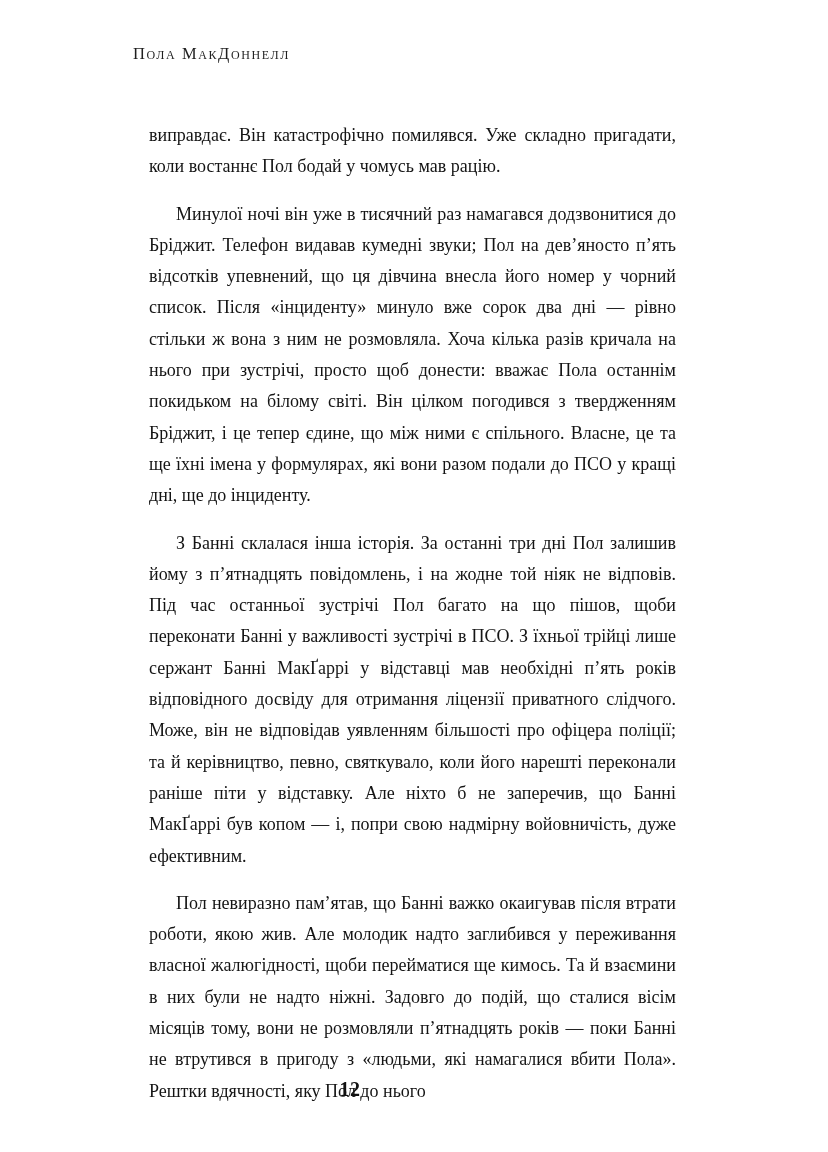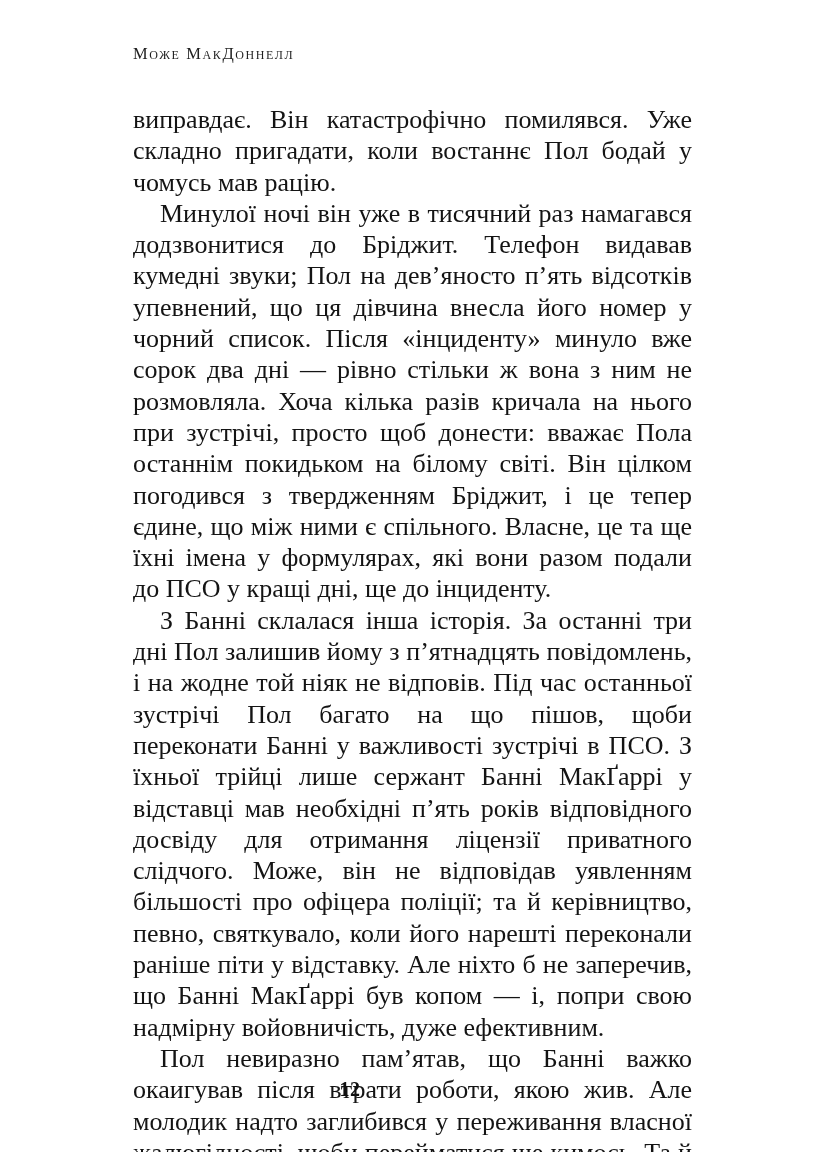--- a/index.html
+++ b/index.html
@@ -38,22 +38,22 @@
   }
 
   .text-block {
     position: absolute;
     top: 104px;
     left: 133px;
     width: 559px;
   }
 
   .para {
-    margin: 0;
-    font-size: 26px;
+    margin: 16px;
+    font-size: 18px;
     line-height: 31.3px;
     text-align: justify;
     text-justify: inter-word;
     text-indent: 27px;
     color: #141414;
     hyphens: manual;
     -webkit-hyphens: manual;
   }
 
   .para.no-indent {
@@ -70,21 +70,21 @@
     font-weight: bold;
     color: #101010;
     letter-spacing: 0.4px;
   }
 </style>
 </head>
 <body>
 
 <div class="page">
 
-  <div class="running-head">Може МакДоннелл</div>
+  <div class="running-head">Пола МакДоннелл</div>
 
   <div class="text-block">
     <p class="para no-indent">виправдає. Він катастрофічно помилявся. Уже складно пригадати, коли востаннє Пол бодай у чомусь мав рацію.</p>
     <p class="para">Минулої ночі він уже в тисячний раз намагався додзвонитися до Бріджит. Телефон видавав кумедні звуки; Пол на дев’яносто п’ять відсотків упевнений, що ця дівчина внесла його номер у чорний список. Після «інциденту» минуло вже сорок два дні — рівно стільки ж вона з ним не розмовляла. Хоча кілька разів кричала на нього при зустрічі, просто щоб донести: вважає Пола останнім покидьком на білому світі. Він цілком погодився з твердженням Бріджит, і це тепер єдине, що між ними є спільного. Власне, це та ще їхні імена у формулярах, які вони разом подали до ПСО у кращі дні, ще до інциденту.</p>
     <p class="para">З Банні склалася інша історія. За останні три дні Пол залишив йому з п’ятнадцять повідомлень, і на жодне той ніяк не відповів. Під час останньої зустрічі Пол багато на що пішов, щоби переконати Банні у важливості зустрічі в ПСО. З їхньої трійці лише сержант Банні МакҐаррі у відставці мав необхідні п’ять років відповідного досвіду для отримання ліцензії приватного слідчого. Може, він не відповідав уявленням більшості про офіцера поліції; та й керівництво, певно, святкувало, коли його нарешті переконали раніше піти у відставку. Але ніхто б не заперечив, що Банні МакҐаррі був копом — і, попри свою надмірну войовничість, дуже ефективним.</p>
     <p class="para">Пол невиразно пам’ятав, що Банні важко окаигував після втрати роботи, якою жив. Але молодик надто заглибився у переживання власної жалюгідності, щоби перейматися ще кимось. Та й взаємини в них були не надто ніжні. Задовго до подій, що сталися вісім місяців тому, вони не розмовляли п’ятнадцять років — поки Банні не втрутився в пригоду з «людьми, які намагалися вбити Пола». Рештки вдячності, яку Пол до нього</p>
   </div>
 
   <div class="folio">12</div>
 

